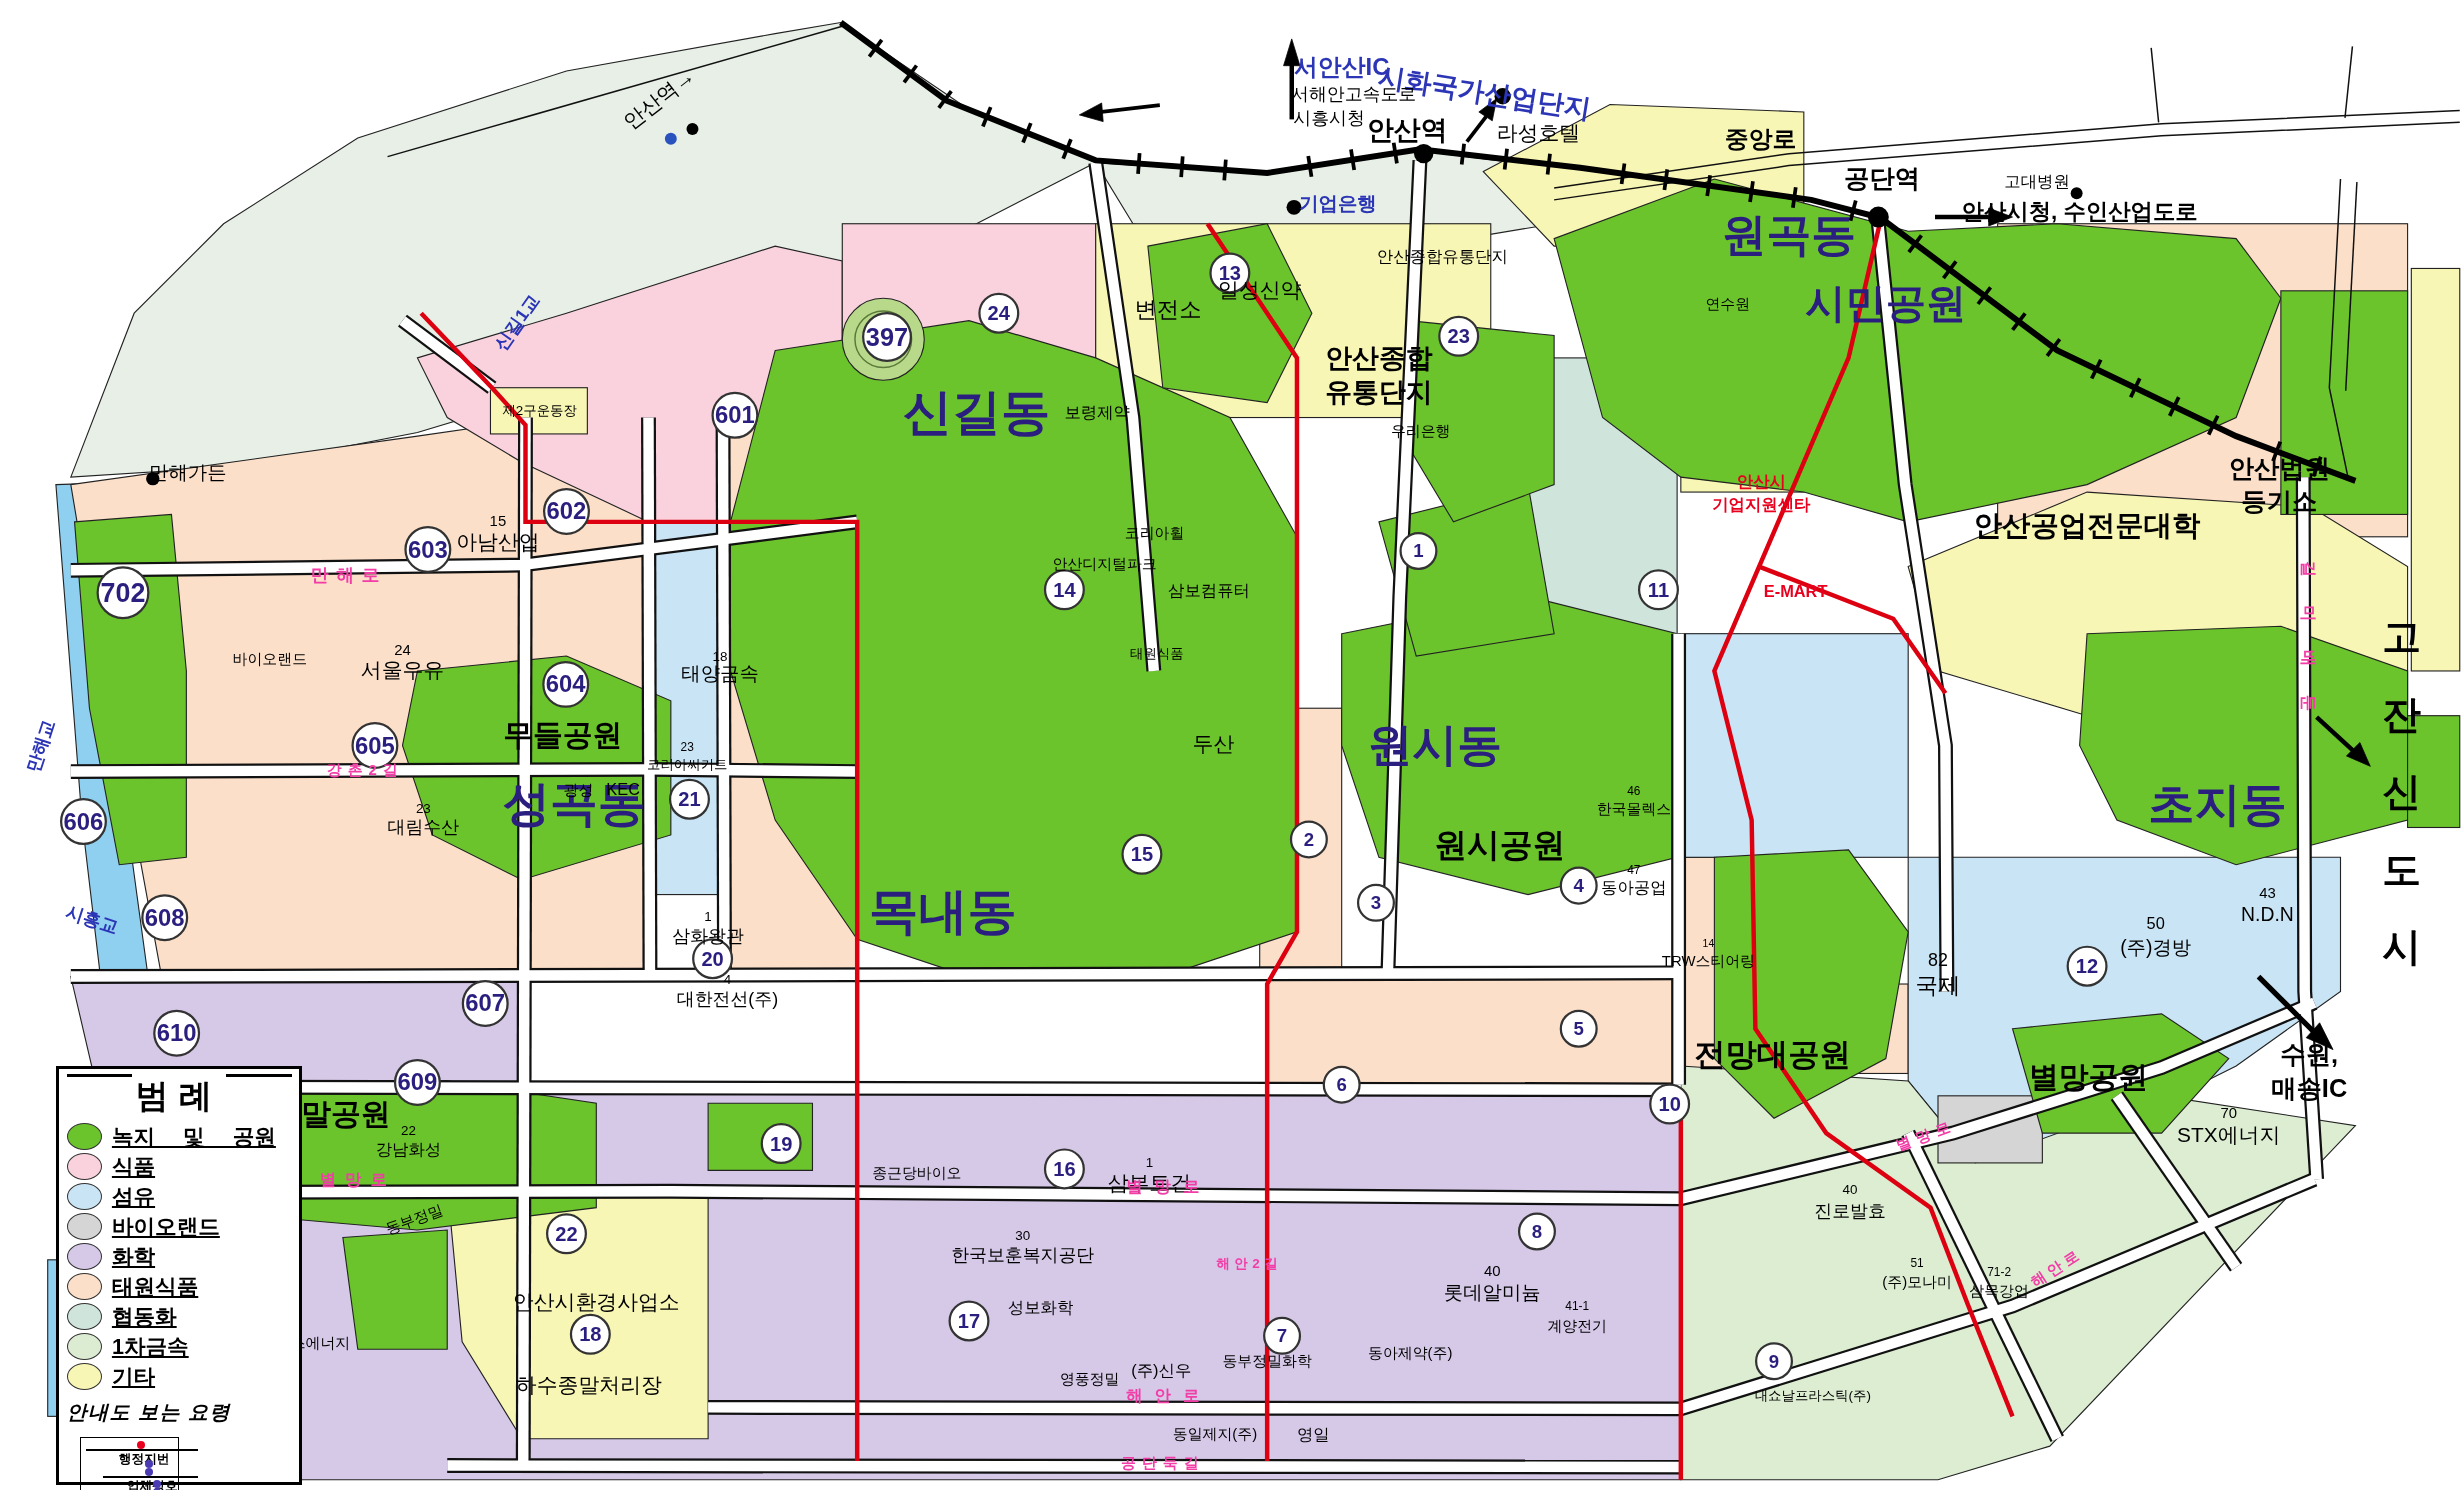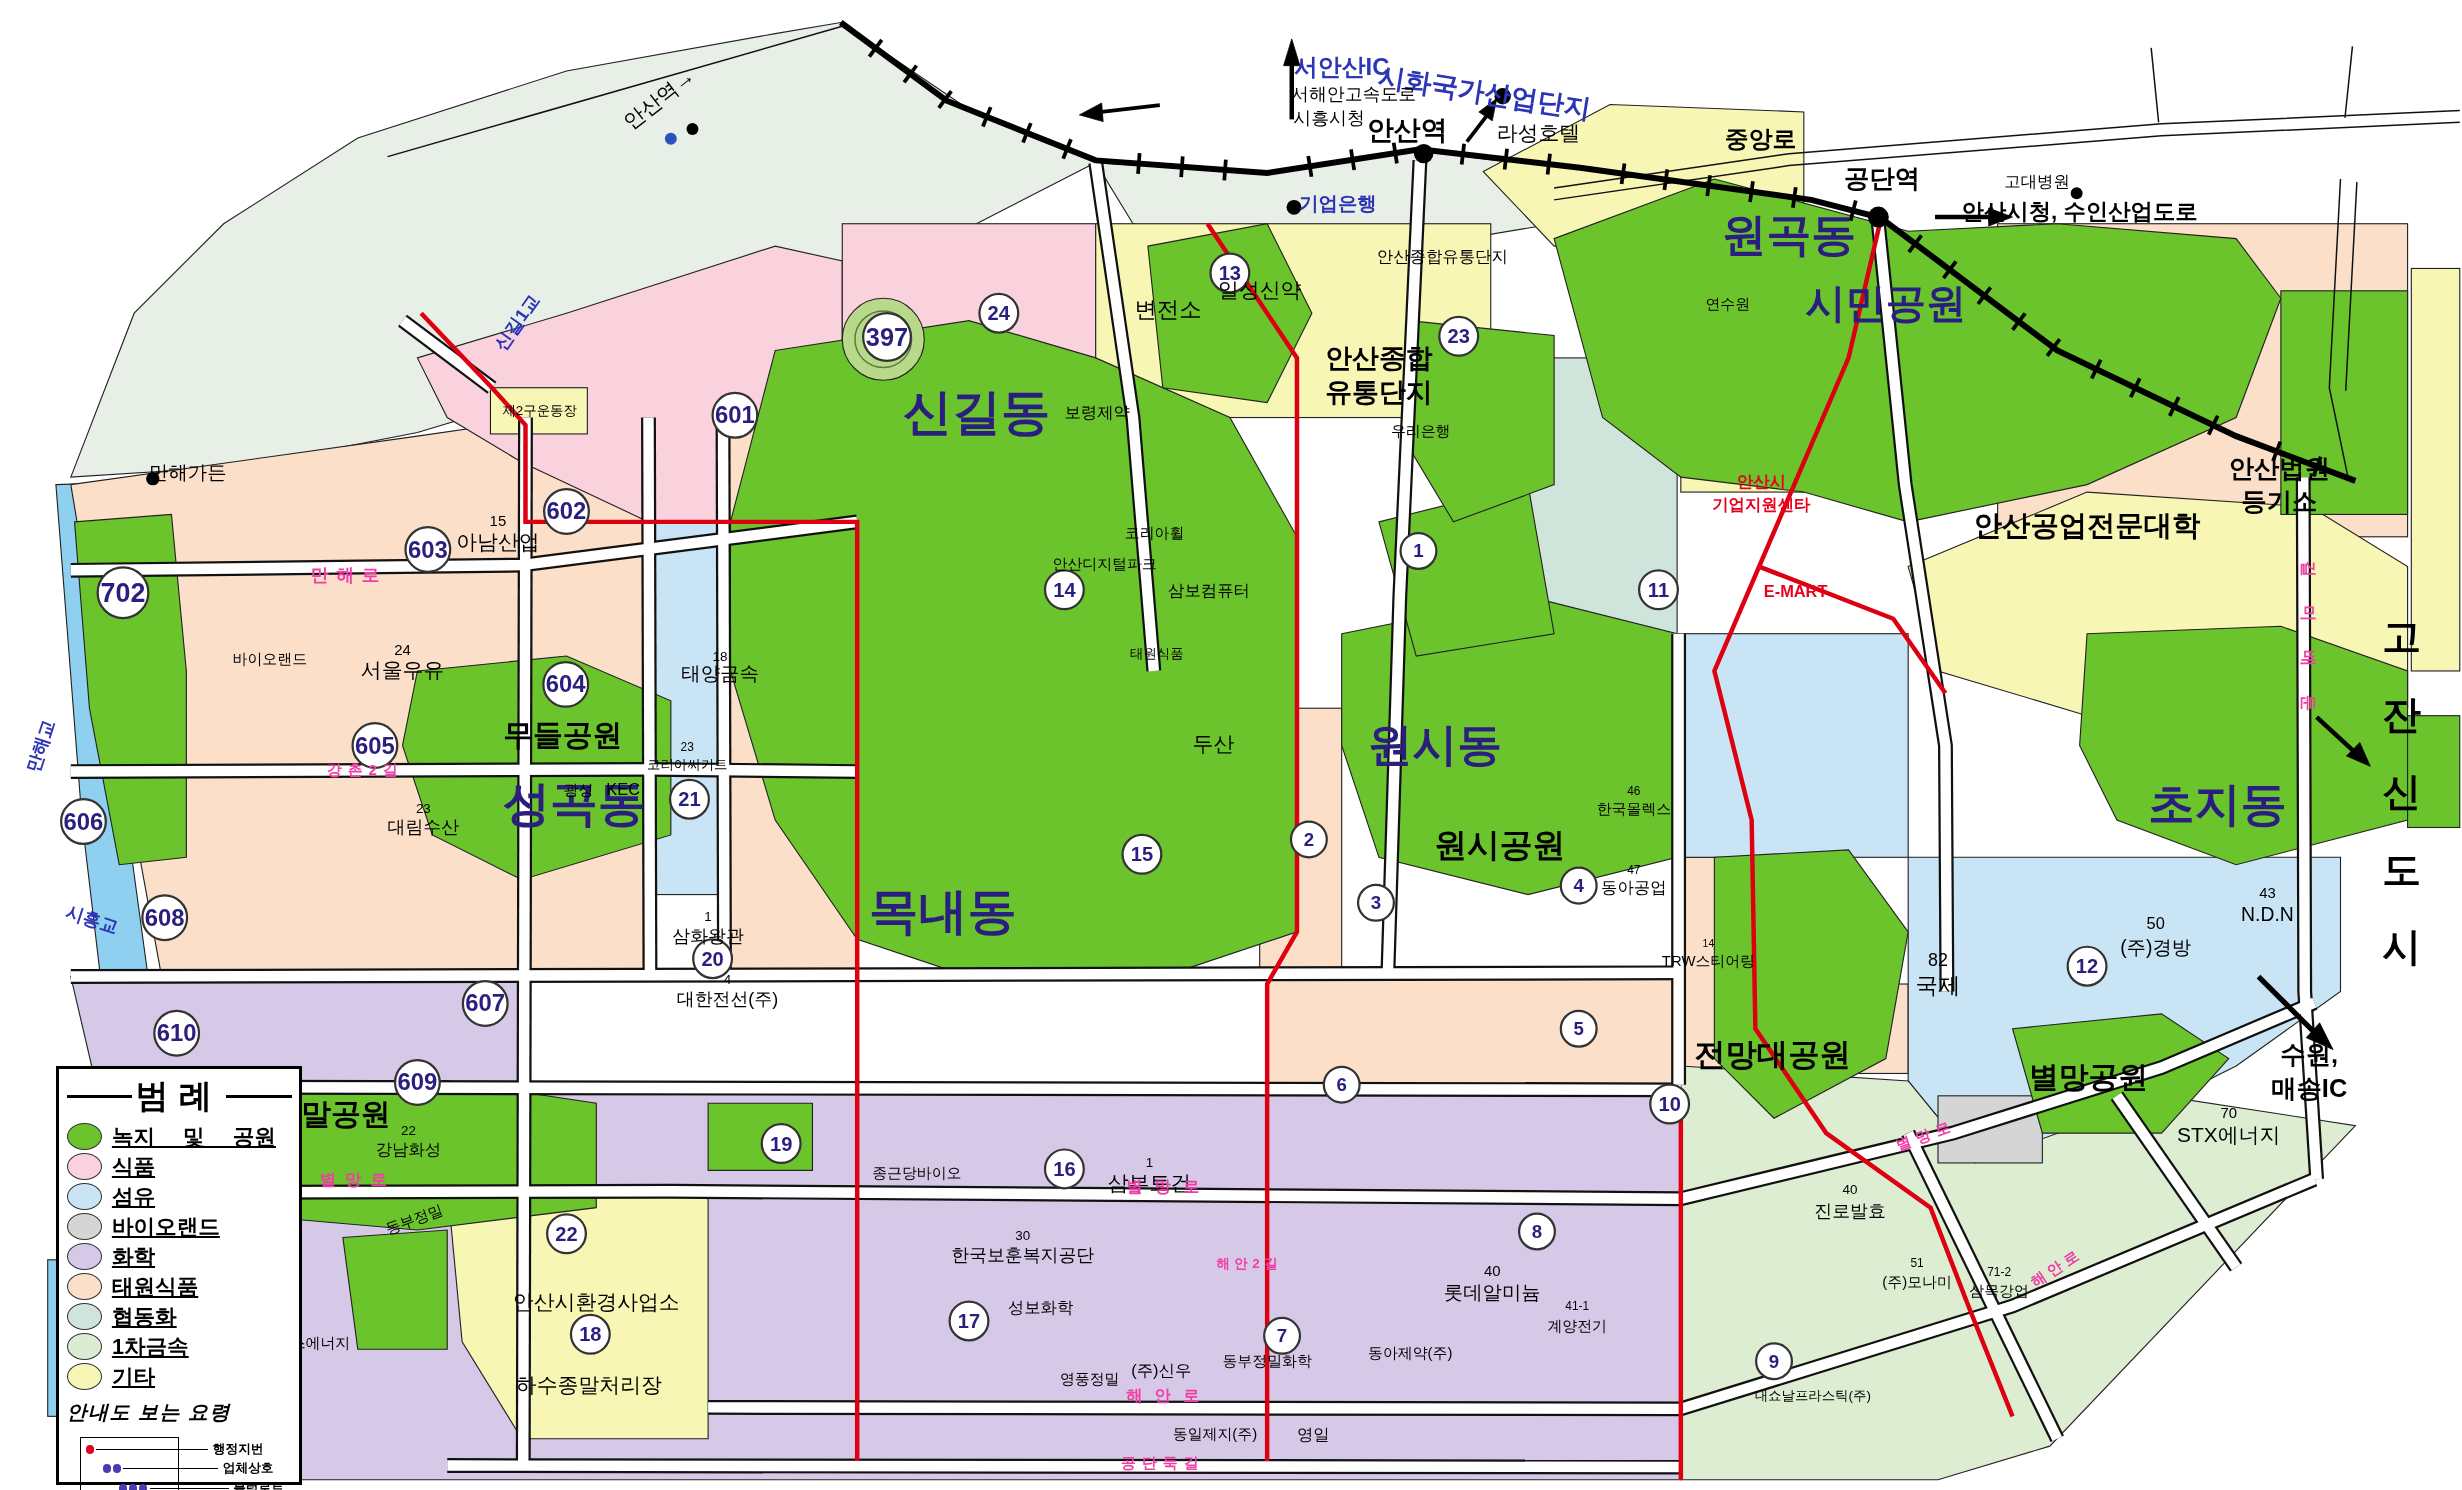--- a/index.html
+++ b/index.html
@@ -15,30 +15,30 @@
   .edge{fill:#000000;}
   .circ-num{fill:#2a1f7f;font-weight:bold;}
   .zone{stroke:#222;stroke-width:1.5;}
   .road-case{stroke:#111;fill:none;}
   .road-fill{stroke:#ffffff;fill:none;}
   .thinline{stroke:#111;stroke-width:2;fill:none;}
   .redline{stroke:#dd0011;stroke-width:6;fill:none;}
   .rail{stroke:#000;stroke-width:8;fill:none;}
   .legend{position:absolute;left:56px;top:1066px;width:246px;height:419px;background:#fff;
           border:3px solid #000;box-sizing:border-box;padding:4.5px 7.5px;}
-  .legend-title-row{display:flex;align-items:center;gap:4px;margin-bottom:3px;}
+  .legend-title-row{display:flex;gap:4px;margin-bottom:3px;}
   .legend-title-row .tline{flex:1;height:3px;background:#000;}
   .legend-title{font-size:33px;font-weight:bold;letter-spacing:10.4px;}
   .legend-row{display:flex;align-items:center;gap:10.4px;height:30px;}
   .legend-row .sw{width:33px;height:25px;border-radius:50%;border:1.5px solid #333;flex:none;}
   .legend-row .lbl{font-size:21.6px;font-weight:bold;width:164px;text-align:justify;text-align-last:justify;text-decoration:underline;}
   .legend-guide-title{font-size:20px;font-weight:bold;margin-top:7.5px;letter-spacing:1.5px;font-style:italic;}
   .legend-guide{position:relative;margin-top:6px;height:75px;}
   .lg-box{position:absolute;left:13.4px;top:4.5px;width:97px;height:58px;border:1.5px solid #000;}
-  .lg-row{position:absolute;display:flex;align-items:center;}
+  .lg-row{position:absolute;display:flex;align-items:center;flex-direction:column;}
   .lg-line{height:1.5px;background:#000;}
   .lg-lbl{font-size:12.7px;font-weight:bold;margin-left:4.5px;white-space:nowrap;}
   .lg-dot{width:8.2px;height:8.2px;border-radius:50%;display:inline-block;margin-right:2.2px;}
 </style>
 </head>
 <body>
 
 <div class="stage">
 <svg id="map-svg" viewBox="0 0 3303 2000" width="2462" height="1491">
 

